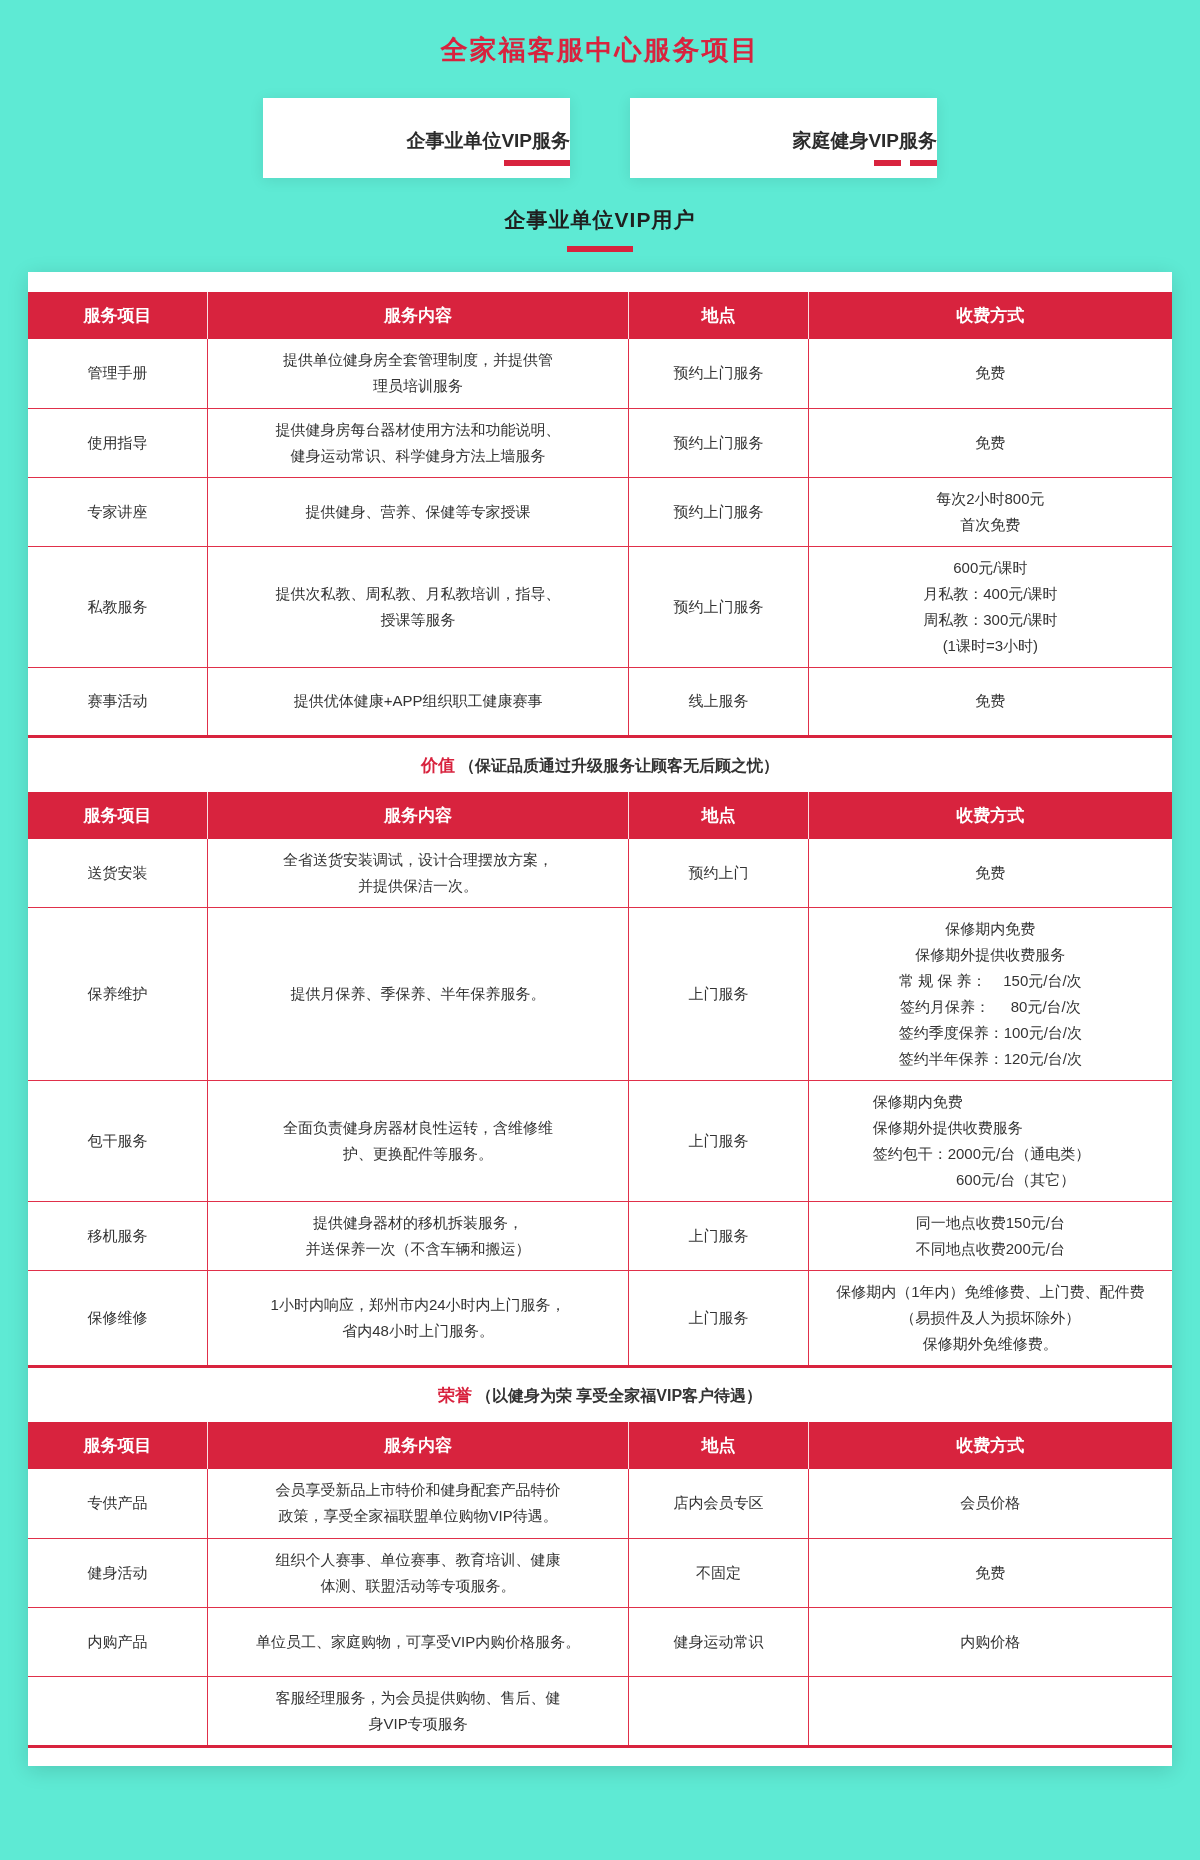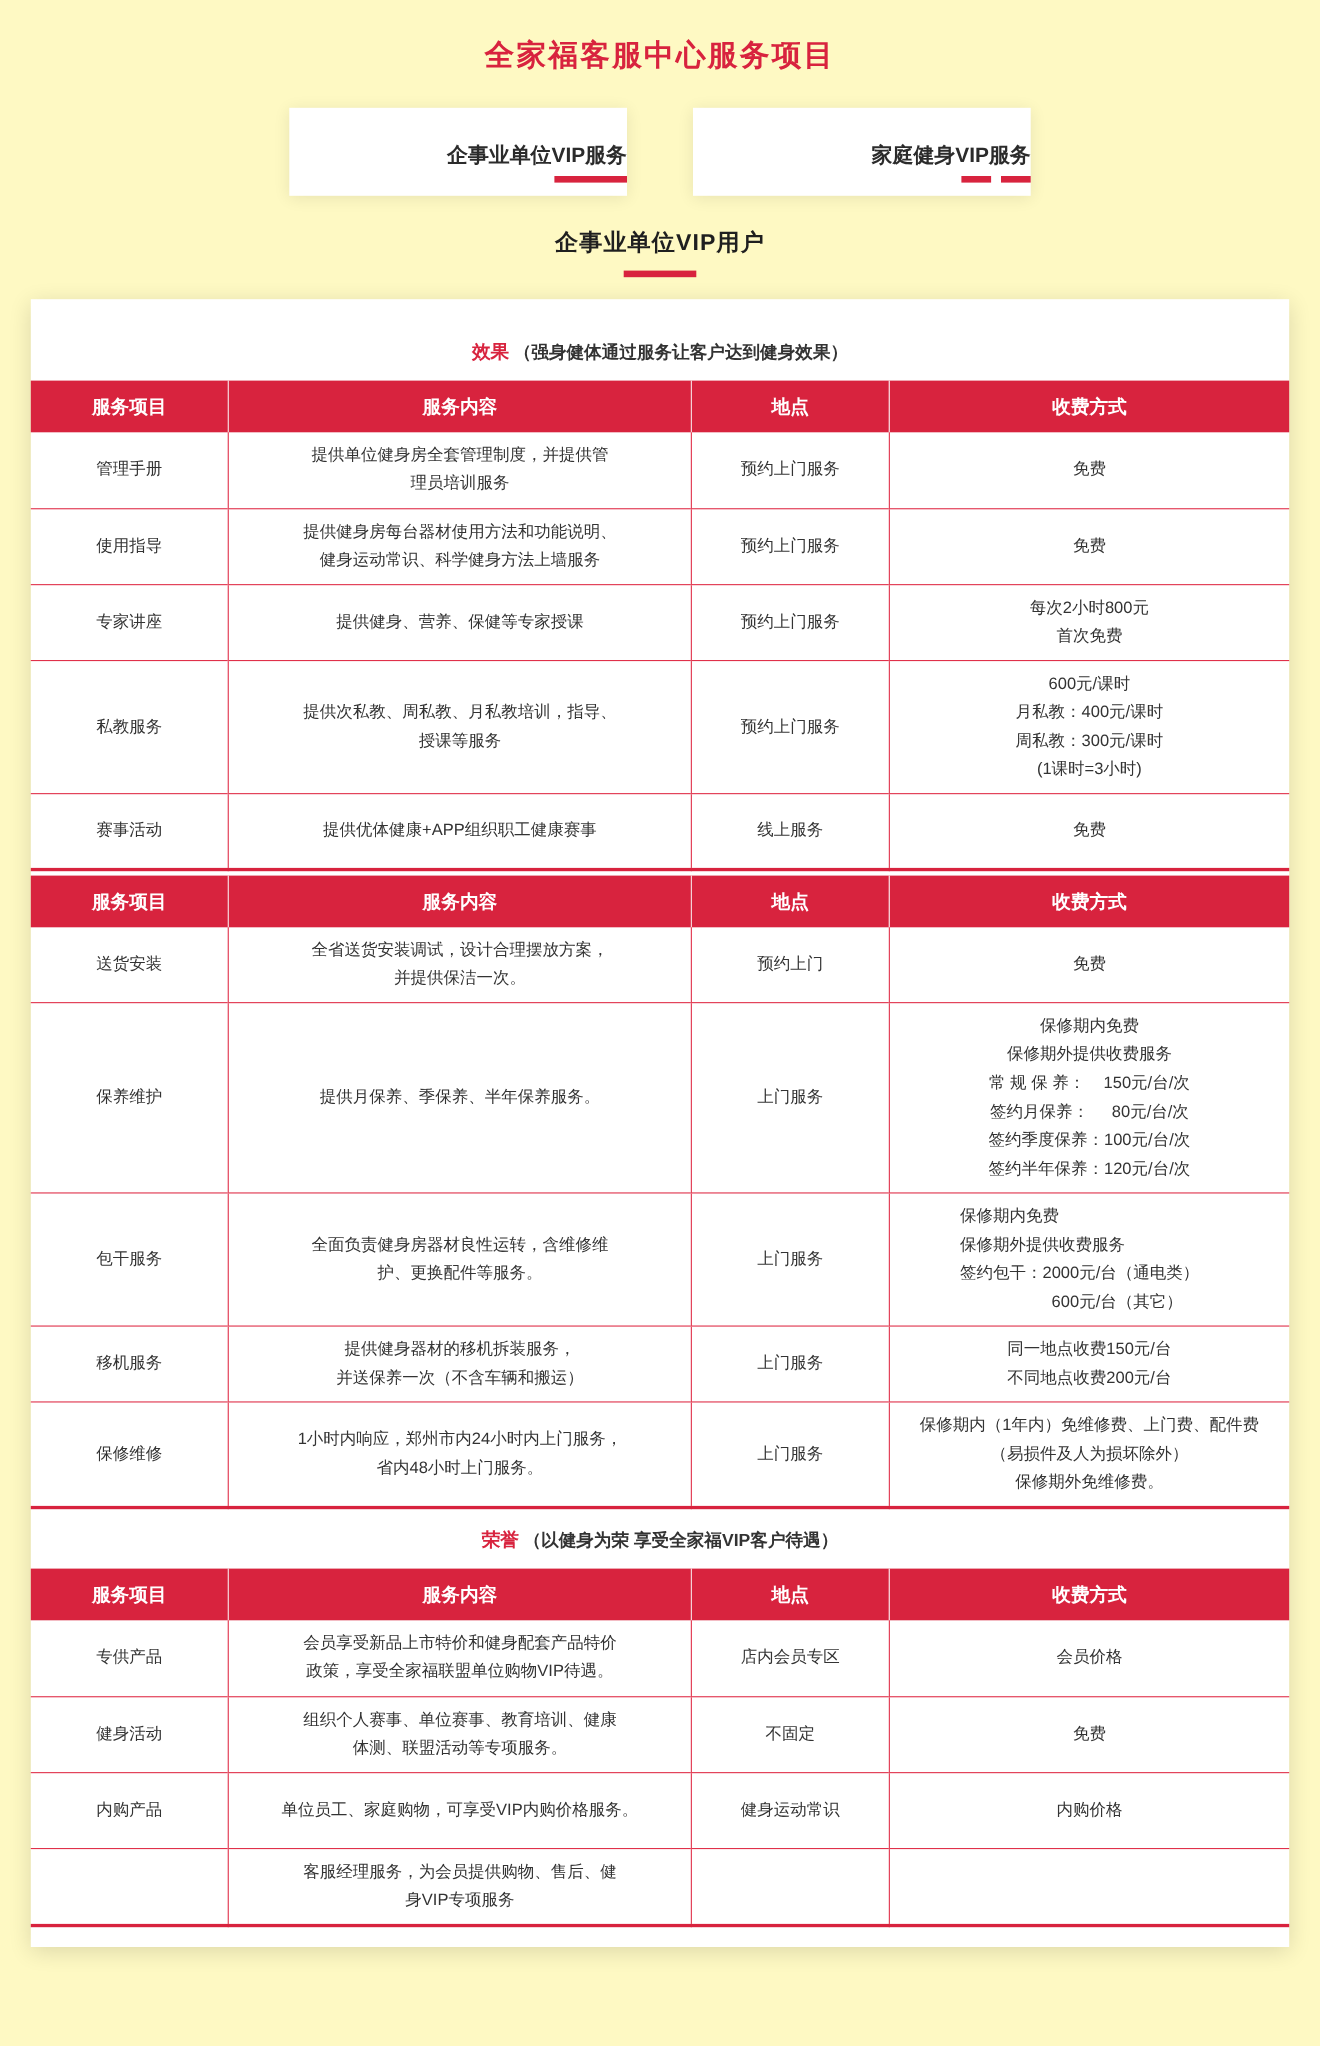--- a/index.html
+++ b/index.html
@@ -2,21 +2,21 @@
 <html><head>
 <meta charset="utf-8">
 <style>
   * { margin:0; padding:0; box-sizing:border-box; }
   html,body { background:#ffffff; }
   body {
     width:1200px; min-height:1860px;
     font-family:"Liberation Sans","DejaVu Sans",sans-serif;
     color:#333333;
   }
-  .page { width:1200px; height:1860px; overflow:hidden; position:relative; background:#fef9c3; }
+  .page { width:1200px; height:1860px; overflow:hidden; position:relative; background:#5eead4; }
 
   .page-title {
     margin-top:32px; text-align:center;
     font-size:27px; font-weight:bold; color:#d8233e; letter-spacing:2px;
   }
 
   .tabs { display:flex; justify-content:center; gap:60px; margin-top:30px; }
   .tab-card {
     width:307px; height:80px; background:#ffffff;
     box-shadow:0 2px 14px rgba(0,0,0,0.09);
@@ -81,21 +81,20 @@
         </span>
     </div>
   </div>
 
   <div class="sec-heading-wrap">
     <h2 class="sec-heading">企事业单位VIP用户</h2>
     <div class="red-bar"></div>
   </div>
 
   <div class="card" id="sections-root">
-      <div class="caption"><span class="cap-kw">效果</span><span class="cap-note">（强身健体通过服务让客户达到健身效果）</span></div>
       <table class="svc">
         <colgroup>
           <col style="width: 15.7%;">
           <col style="width: 36.8%;">
           <col style="width: 15.7%;">
           <col style="width: 31.8%;">
         </colgroup>
         <thead>
           <tr>
             <th>服务项目</th>
@@ -137,20 +136,21 @@
 (1课时=3小时)</td>
           </tr>
           <tr>
             <td class="cell-item">赛事活动</td>
             <td class="cell-content">提供优体健康+APP组织职工健康赛事</td>
             <td class="cell-location">线上服务</td>
             <td class="cell-fee">免费</td>
           </tr>
         </tbody>
       </table>
+      <div class="caption"><span class="cap-kw">价值</span><span class="cap-note">（保证品质通过升级服务让顾客无后顾之忧）</span></div>
       <table class="svc">
         <colgroup>
           <col style="width: 15.7%;">
           <col style="width: 36.8%;">
           <col style="width: 15.7%;">
           <col style="width: 31.8%;">
         </colgroup>
         <thead>
           <tr>
             <th>服务项目</th>

